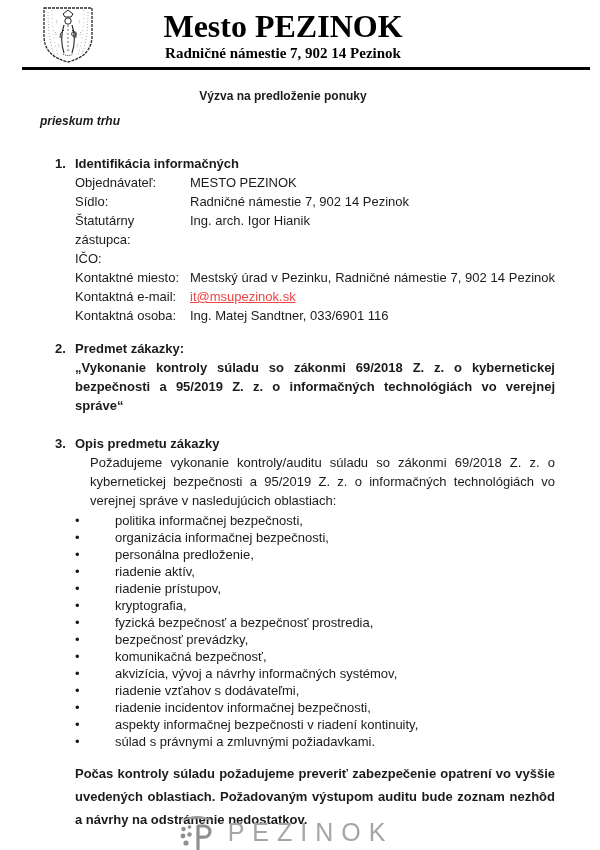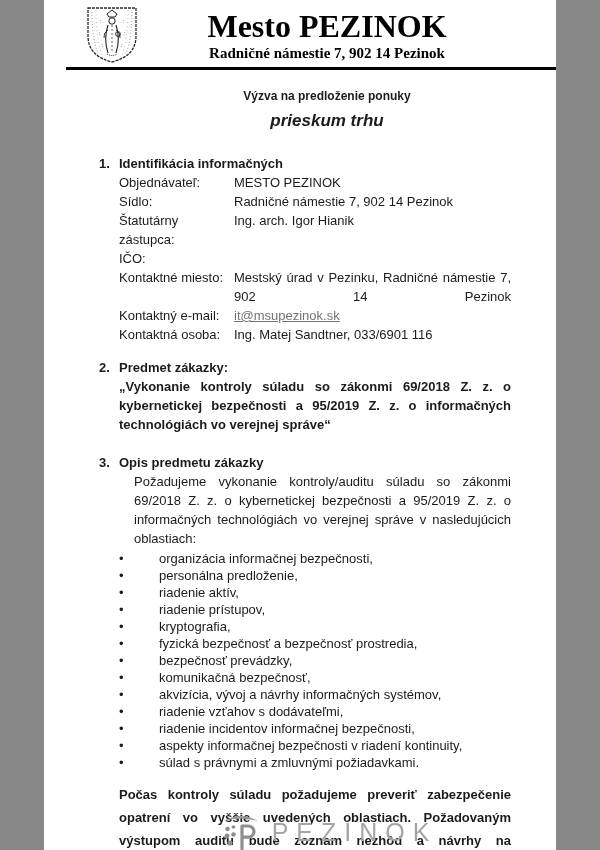--- a/index.html
+++ b/index.html
@@ -1,55 +1,55 @@
 <!DOCTYPE html>
 <html><head>
 <meta charset="utf-8">
 <style>
   * { margin:0; padding:0; box-sizing:border-box; }
   html,body { background:#888; }
   body { font-family:"Liberation Sans", sans-serif; }
   .page {
-    position:relative; width:512px; height:850px; margin:0 auto;
+    position:relative; width:600px; height:850px; margin:0 auto;
     background:#ffffff; color:#1b1b1b; overflow:hidden;
   }
   
   .crest { position:absolute; left:40px; top:6px; width:56px; height:58px; }
   .header-text { padding-top:9px; margin-left:40px; width:486px; text-align:center; }
   .org-name {
     font-family:"Liberation Serif", serif; font-weight:bold;
     font-size:32px; line-height:34px; color:#000;
   }
   .org-address {
     font-family:"Liberation Serif", serif; font-weight:bold;
     font-size:15px; line-height:17px; margin-top:2px; color:#000;
   }
   .rule { margin:5px 0 0 22px; width:568px; border-bottom:3px solid #000; }
   
   .doc-title {
     margin:16px 0 0 40px; width:486px; text-align:center;
     font-size:12px; line-height:21px; font-weight:bold;
   }
   .doc-subtitle {
-    margin:4px 0 0 40px; width:486px; text-align:center;
-    font-size:17px; line-height:20px; font-weight:bold; font-style:italic;
+    margin:4px 0 0 40px; width:486px; 
+    font-size:12px; line-height:20px; font-weight:bold; font-style:italic;
   }
   
   .content { margin:0 45px 0 55px; font-size:13px; line-height:19px; }
   .section-heading { display:flex; font-weight:bold; }
   .sec-num { width:20px; flex-shrink:0; }
   .sec1 { margin-top:23px; }
   .sec2 { margin-top:14px; }
   .sec3 { margin-top:19px; }
   .id-rows { margin-left:20px; }
   .id-row { display:flex; }
   .id-label { width:115px; flex-shrink:0; }
   .id-value { flex:1; }
   .id-value.justify { text-align:justify; text-align-last:justify; }
-  .email-link { color:#737373; text-decoration:underline; }
+  .email-link { color:#ef4444; text-decoration:underline; }
   .subject-body { margin-left:20px; font-weight:bold; text-align:justify; }
   .desc-intro { margin-left:35px; text-align:justify; }
   .bullets { margin:2px 0 0 20px; list-style:none; line-height:17px; }
   .bullets li { position:relative; padding-left:40px; }
   .bullets li::before { content:"\2022"; position:absolute; left:0; top:0; }
   .closing { margin:12px 0 0 20px; font-weight:bold; text-align:justify; line-height:23px; }
   
   .footer { position:absolute; left:0; top:804px; width:600px; }
   .logo { margin-left:40px; width:486px; display:flex; align-items:center; justify-content:center; gap:9px;margin-top:8px; }
   .logo-word {
@@ -108,21 +108,21 @@
         <span class="id-value">Ing. arch. Igor Hianik</span>
       </div>
       <div class="id-row">
         <span class="id-label">IČO:</span>
       </div>
       <div class="id-row">
         <span class="id-label">Kontaktné miesto:</span>
         <span class="id-value justify">Mestský úrad v Pezinku, Radničné námestie 7, 902 14 Pezinok</span>
       </div>
       <div class="id-row">
-        <span class="id-label">Kontaktný e-mail:</span>
+        <span class="id-label">Kontaktná e-mail:</span>
         <span class="id-value"><a href="#" class="email-link">it@msupezinok.sk</a></span>
       </div>
       <div class="id-row">
         <span class="id-label">Kontaktná osoba:</span>
         <span class="id-value">Ing. Matej Sandtner, 033/6901 116</span>
       </div>
     </div>
 
     <div class="section-heading sec2">
       <span class="sec-num">2.</span>
@@ -130,20 +130,21 @@
     </div>
     <div class="subject-body">„Vykonanie kontroly súladu so zákonmi 69/2018 Z. z. o kybernetickej bezpečnosti a 95/2019 Z. z. o informačných technológiách vo verejnej správe“</div>
 
     <div class="section-heading sec3">
       <span class="sec-num">3.</span>
       <span>Opis predmetu zákazky</span>
     </div>
     <div class="desc-intro">Požadujeme vykonanie kontroly/auditu súladu so zákonmi 69/2018 Z. z. o kybernetickej bezpečnosti a 95/2019 Z. z. o informačných technológiách vo verejnej správe v nasledujúcich oblastiach:</div>
 
     <ul class="bullets">
+      <li>politika informačnej bezpečnosti,</li>
       <li>organizácia informačnej bezpečnosti,</li>
       <li>personálna predloženie,</li>
       <li>riadenie aktív,</li>
       <li>riadenie prístupov,</li>
       <li>kryptografia,</li>
       <li>fyzická bezpečnosť a bezpečnosť prostredia,</li>
       <li>bezpečnosť prevádzky,</li>
       <li>komunikačná bezpečnosť,</li>
       <li>akvizícia, vývoj a návrhy informačných systémov,</li>
       <li>riadenie vzťahov s dodávateľmi,</li>

